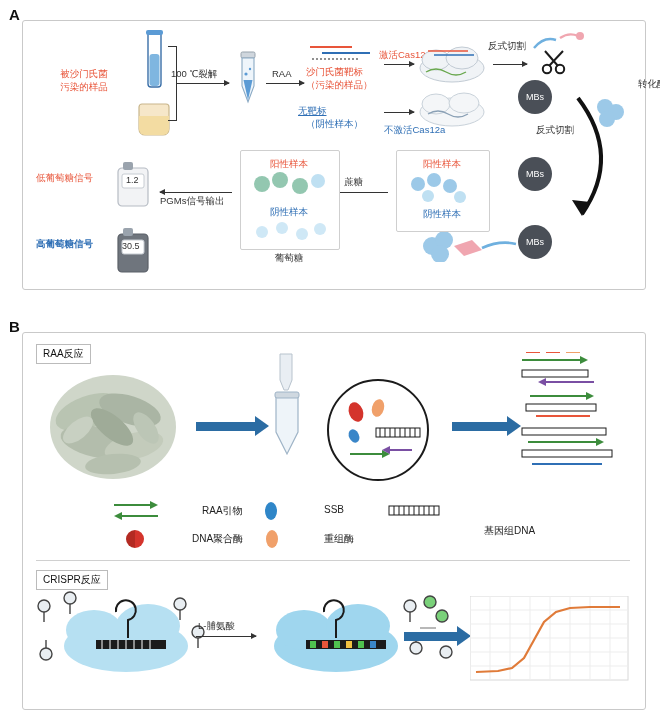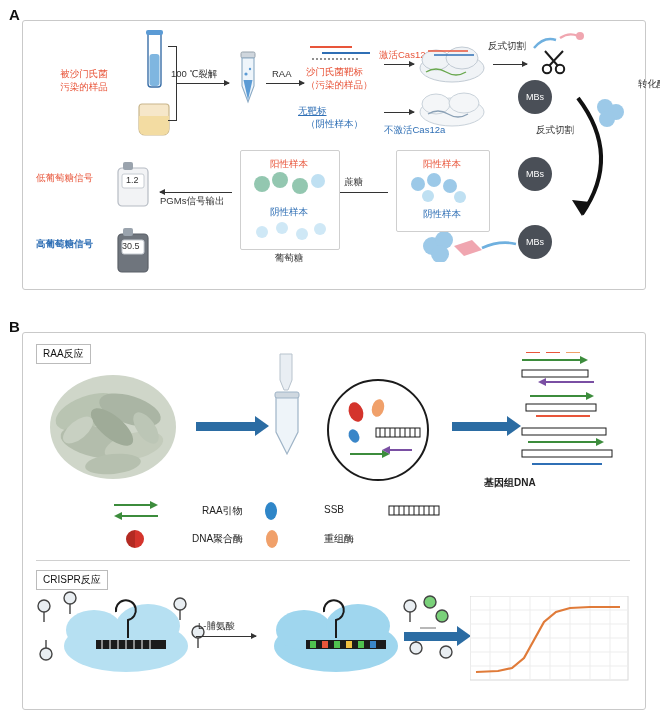--- a/index.html
+++ b/index.html
@@ -271,21 +271,21 @@
   <line x1="6" y1="3" x2="6" y2="12" stroke="#1b1b1b"></line>
     <line x1="11" y1="3" x2="11" y2="12" stroke="#1b1b1b"></line>
   <line x1="16" y1="3" x2="16" y2="12" stroke="#1b1b1b"></line>
     <line x1="21" y1="3" x2="21" y2="12" stroke="#1b1b1b"></line>
   <line x1="26" y1="3" x2="26" y2="12" stroke="#1b1b1b"></line>
     <line x1="31" y1="3" x2="31" y2="12" stroke="#1b1b1b"></line>
   <line x1="36" y1="3" x2="36" y2="12" stroke="#1b1b1b"></line>
     <line x1="41" y1="3" x2="41" y2="12" stroke="#1b1b1b"></line>
   <line x1="46" y1="3" x2="46" y2="12" stroke="#1b1b1b"></line>
 </svg>
-<div class="legend-txt" style="left:448px;top:476px;font-weight:bold;">基因组DNA</div>
+<div class="legend-txt" style="left:448px;top:524px;">基因组DNA</div>
 
 <svg style="position:absolute;left:124px;top:528px;" width="22" height="22">
   <path d="M11 2 a9 9 0 0 1 0 18 z" fill="#d4342c"></path>
   <path d="M11 2 a9 9 0 0 0 0 18 z" fill="#b32a22"></path>
 </svg>
 <div class="legend-txt" style="left:156px;top:532px;">DNA聚合酶</div>
 
 <svg style="position:absolute;left:262px;top:528px;" width="22" height="22">
   <ellipse cx="10" cy="11" rx="6" ry="9" fill="#f0a06a"></ellipse>
 </svg>

